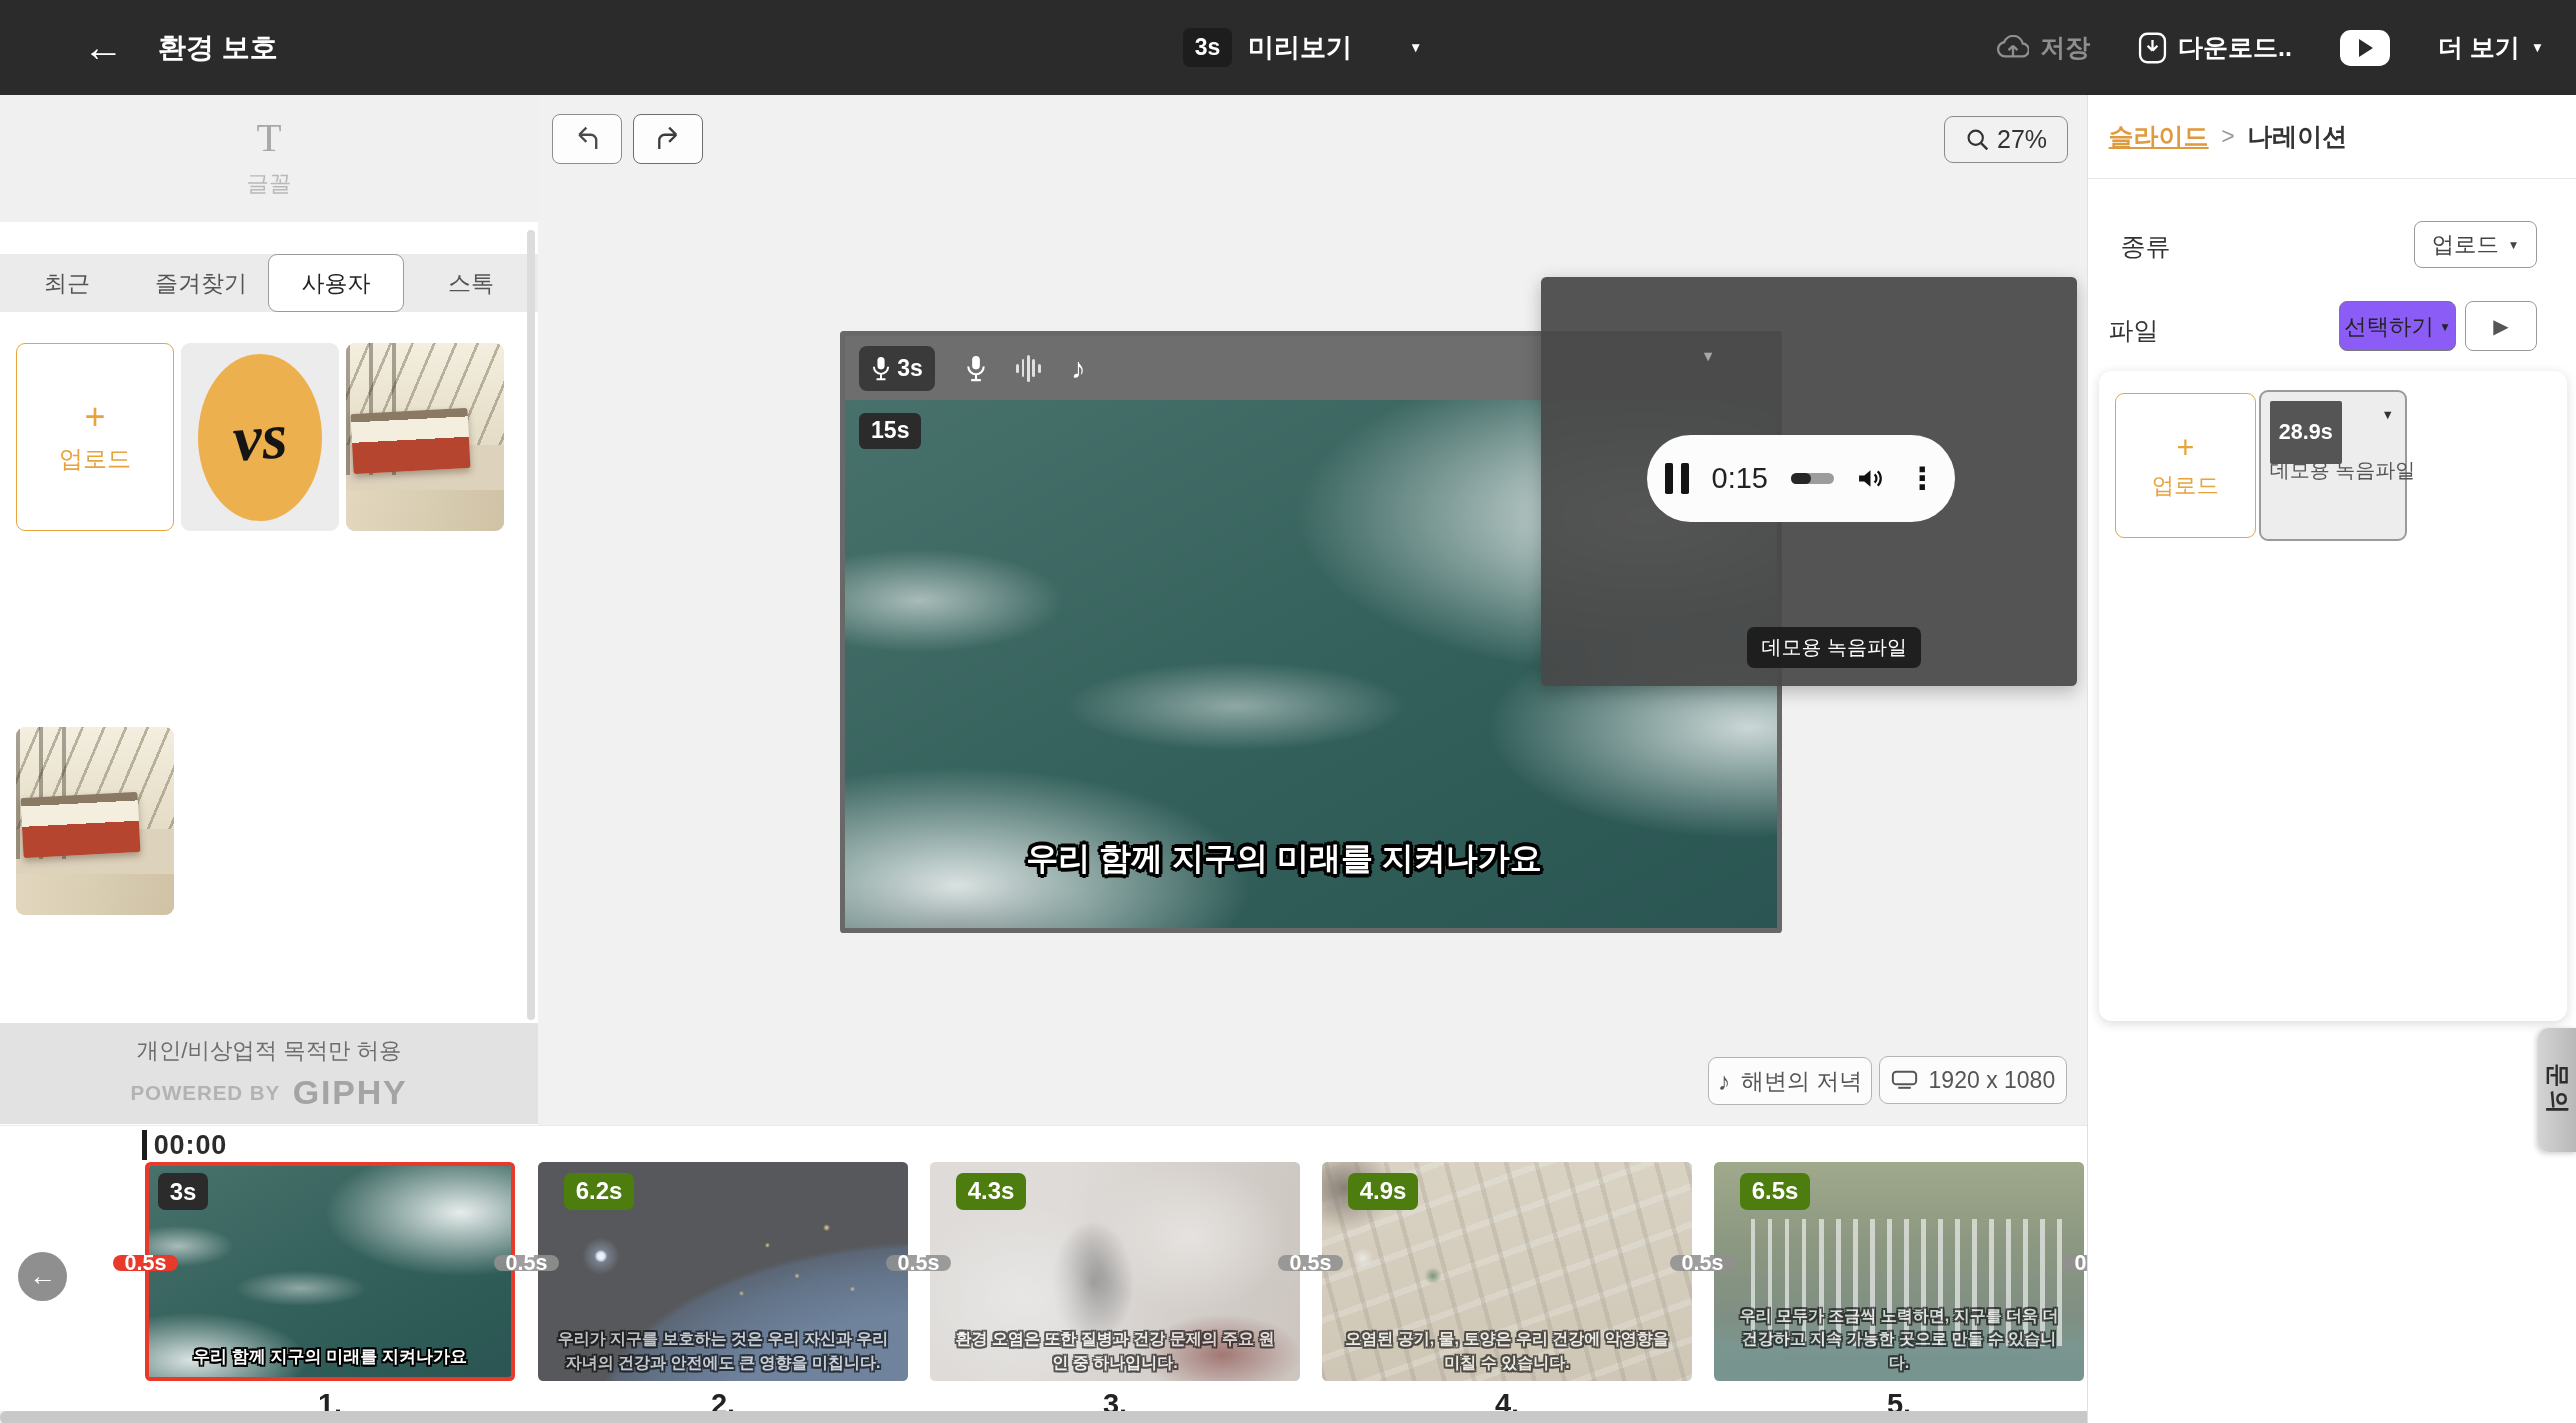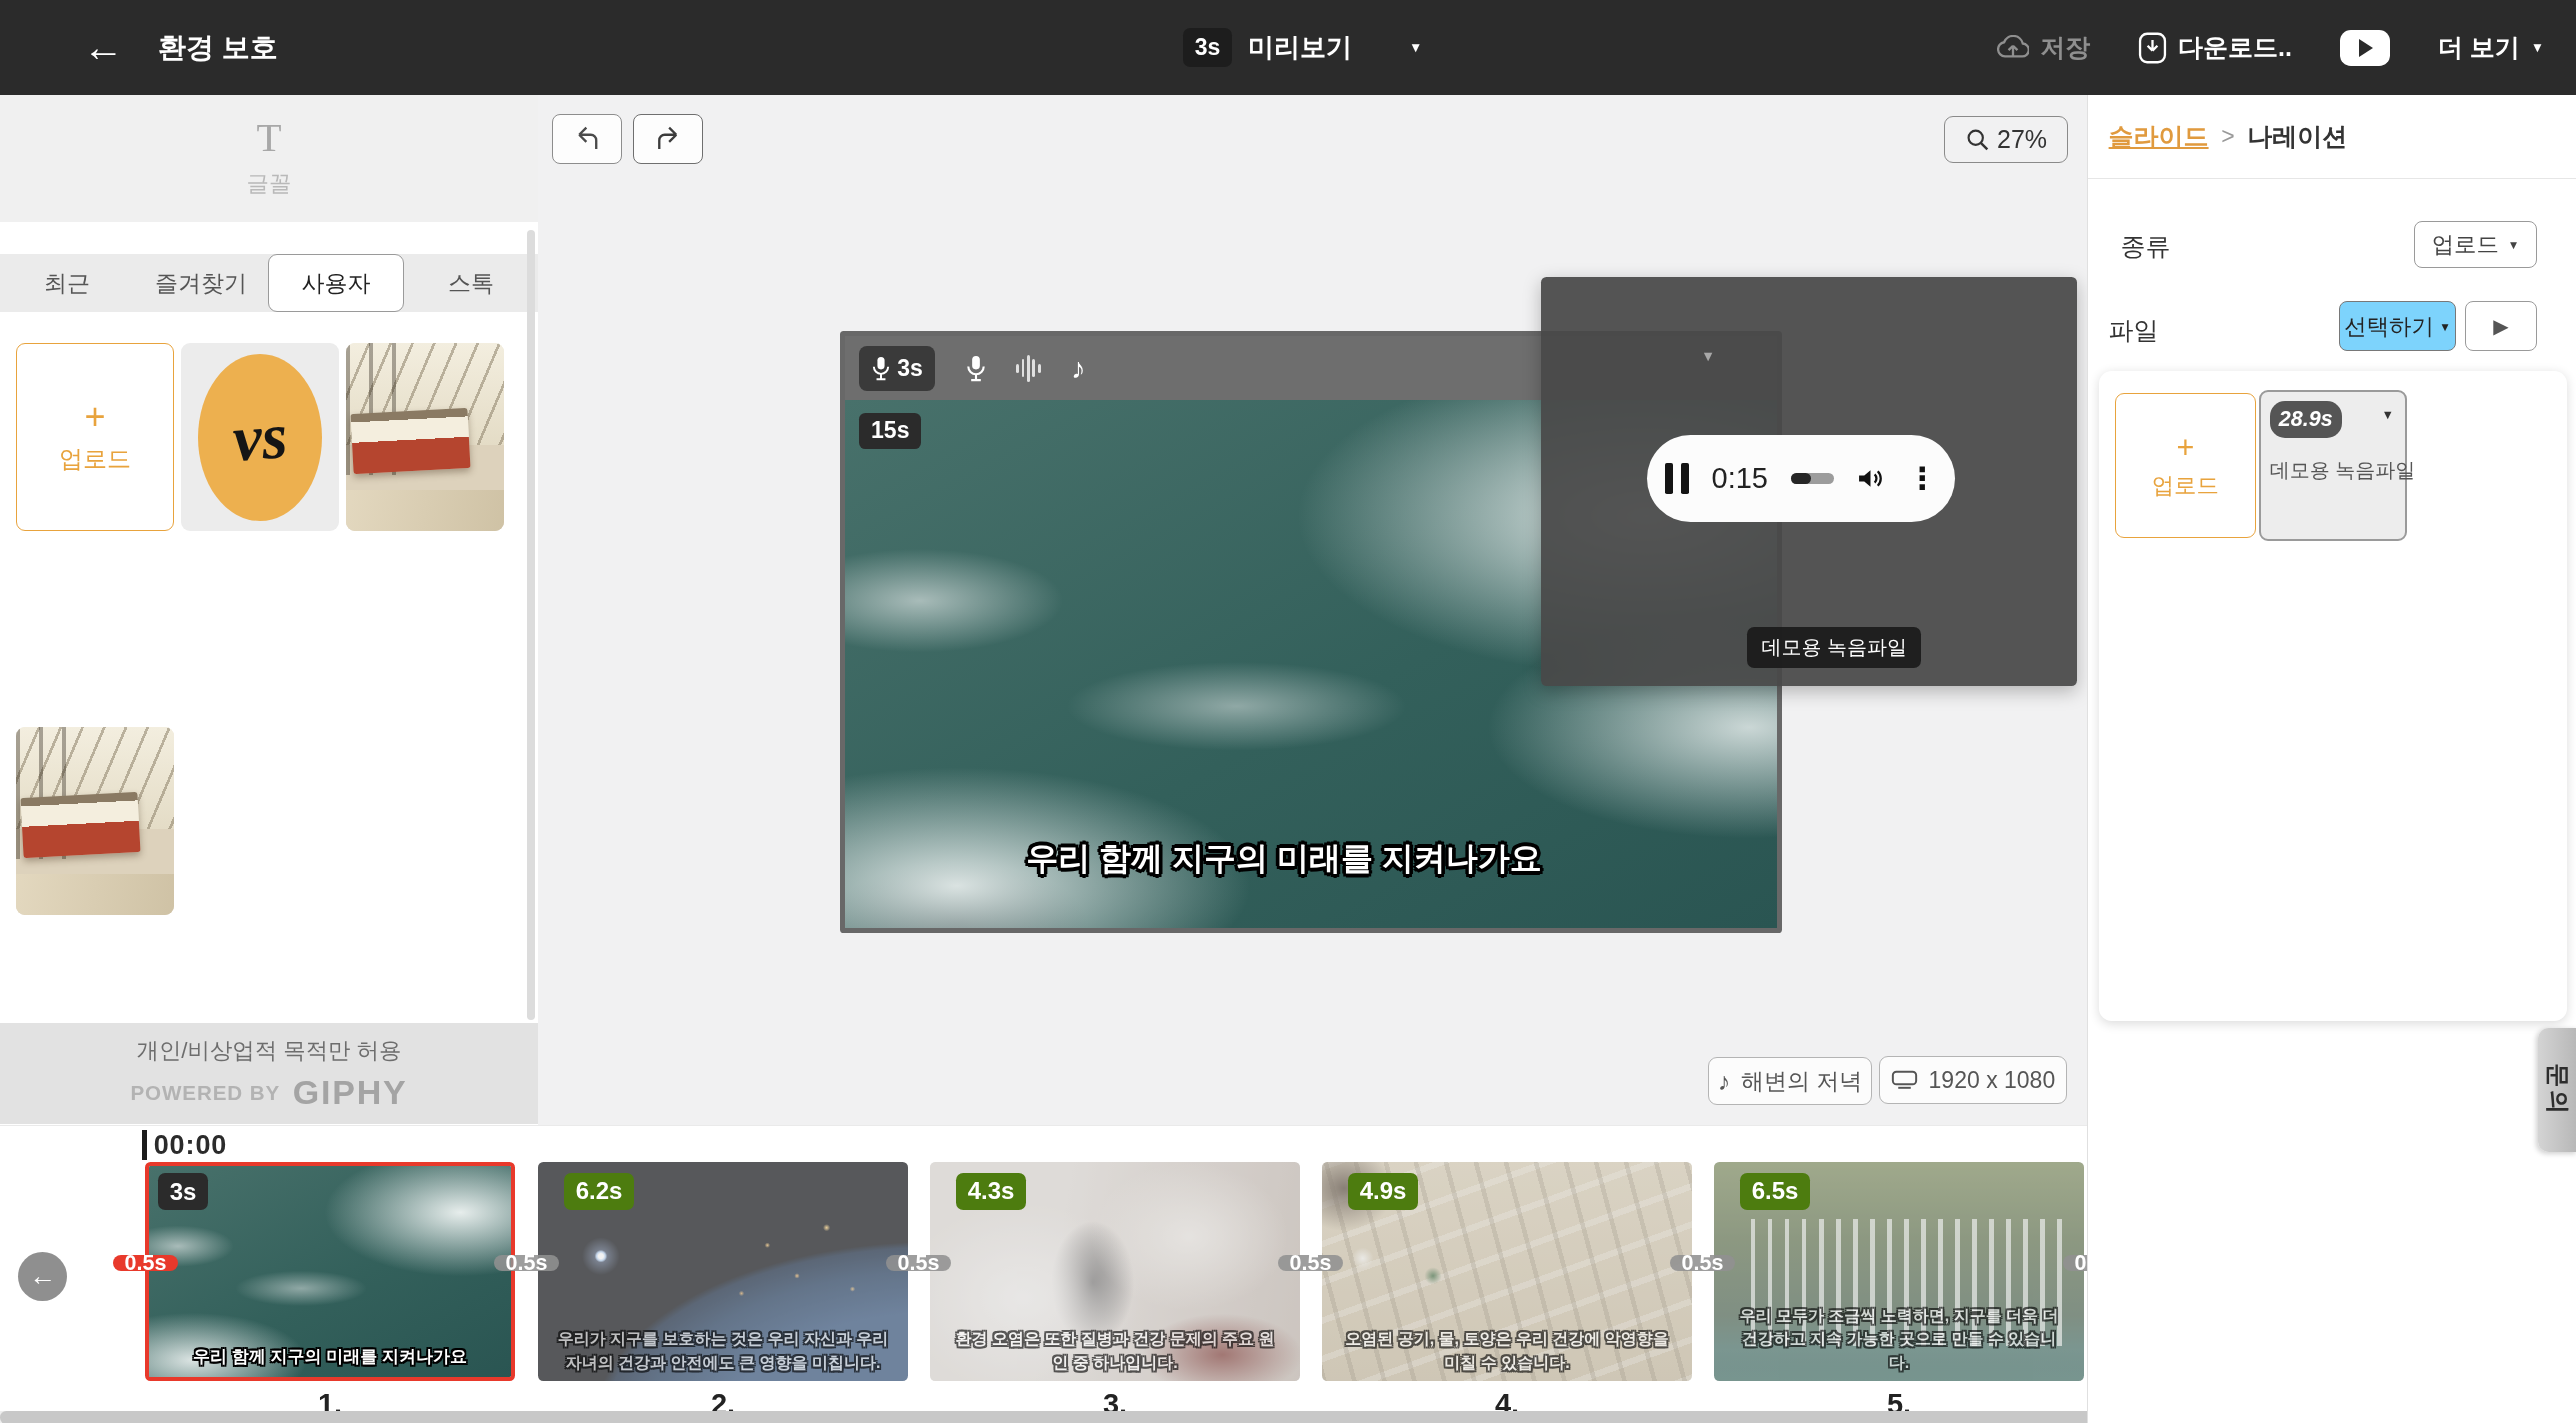--- a/index.html
+++ b/index.html
@@ -99,29 +99,29 @@
   
   .rpanel { position:absolute; left:2087px; top:95px; width:489px; height:1328px; background:#fff; border-left:0.9px solid #e0e0e0; z-index:30; }
   .breadcrumb { position:absolute; left:20.6px; top:25px; display:flex; align-items:center; gap:12.6px; }
   .bc-parent { color:#e09a3e; font-size:25px; font-weight:bold; text-decoration:underline; cursor:pointer; }
   .bc-sep { color:#999; font-size:23px; }
   .bc-current { color:#333; font-size:25px; font-weight:bold; }
   .r-divider { position:absolute; left:0; top:83px; width:489px; height:0.9px; background:#e6e6e6; }
   .r-label { position:absolute; font-size:25px; color:#333; }
   .dd-btn { position:absolute; left:326px; top:126px; width:123px; height:47px; background:#fff; border:1.8px solid #9a9a9a; border-radius:8px; display:flex; align-items:center; justify-content:center; gap:9px; font-size:22.4px; color:#444; cursor:pointer; }
   .dd-btn .caret, .sel-btn .caret { color:#444; font-size:11.7px; }
-  .sel-btn { position:absolute; left:251px; top:206px; width:117px; height:50px; background:#7dd3fc; border:1.8px solid #787878; border-radius:8px; display:flex; align-items:center; justify-content:center; gap:5.4px; font-size:22.4px; color:#232323; cursor:pointer; }
+  .sel-btn { position:absolute; left:251px; top:206px; width:117px; height:50px; background:#8b5cf6; border:1.8px solid #787878; border-radius:8px; display:flex; align-items:center; justify-content:center; gap:5.4px; font-size:22.4px; color:#232323; cursor:pointer; }
   .sel-btn .caret { color:#232323; }
   .rplay-btn { position:absolute; left:377px; top:206px; width:72px; height:50px; background:#fff; border:1.8px solid #9a9a9a; border-radius:8px; display:flex; align-items:center; justify-content:center; color:#555; font-size:20px; cursor:pointer; }
   .file-card { position:absolute; left:10.8px; top:276px; width:468px; height:650px; background:#fff; border-radius:12.6px; box-shadow:0 2.7px 10.8px rgba(0,0,0,.14); }
   .r-upload { position:absolute; left:16px; top:21.5px; width:141px; height:145px; background:#fff; border:1.8px solid #e8a33d; border-radius:9px; color:#e8a33d; display:flex; flex-direction:column; align-items:center; justify-content:center; gap:5.4px; cursor:pointer; }
   .r-upload .upload-plus { font-size:30.5px; }
   .r-upload .upload-text { font-size:22.4px; }
   .audio-file { position:absolute; left:160px; top:19px; width:148px; height:151px; background:#ededed; border:2.7px solid #9a9a9a; border-radius:9px; cursor:pointer; }
-  .af-badge { position:absolute; left:9px; top:9px; background:#555; color:#fff; font-size:21.5px; font-weight:bold; padding:6px 9px; border-radius:15px;font-style:italic; }
+  .af-badge { position:absolute; left:9px; top:9px; background:#555; color:#fff; font-size:21.5px; font-weight:bold; padding:19px 9px; border-radius:2px; }
   .af-caret { position:absolute; right:10.8px; top:16px; color:#333; font-size:12.6px; }
   .af-name { position:absolute; left:9px; top:65px; font-size:20px; color:#555; white-space:nowrap; }
   .contact-tab { position:absolute; left:450px; top:933px; width:39px; height:124px; background:linear-gradient(90deg,#d4d4d4,#b7b7b7); border-radius:10.8px 0 0 10.8px; display:flex; align-items:center; justify-content:center; box-shadow:-1.8px 1.8px 5.4px rgba(0,0,0,.18); cursor:pointer; z-index:40; }
   .contact-tab span { transform:rotate(90deg); font-size:24px; font-weight:bold; color:#2d2d2d; letter-spacing:2.7px; white-space:nowrap; }
 
   
   .timeline { position:absolute; left:0; top:1125px; width:2576px; height:299px; background:#fff; border-top:0.9px solid #eaeaea; z-index:25; }
   .tl-marker { position:absolute; left:142px; top:3.6px; display:flex; align-items:center; gap:7.2px; }
   .tl-marker i { display:block; width:4.5px; height:30.5px; background:#1c1c1c; }
   .tl-marker span { font-size:27px; font-weight:bold; color:#2b2b2b; letter-spacing:0.9px; }

